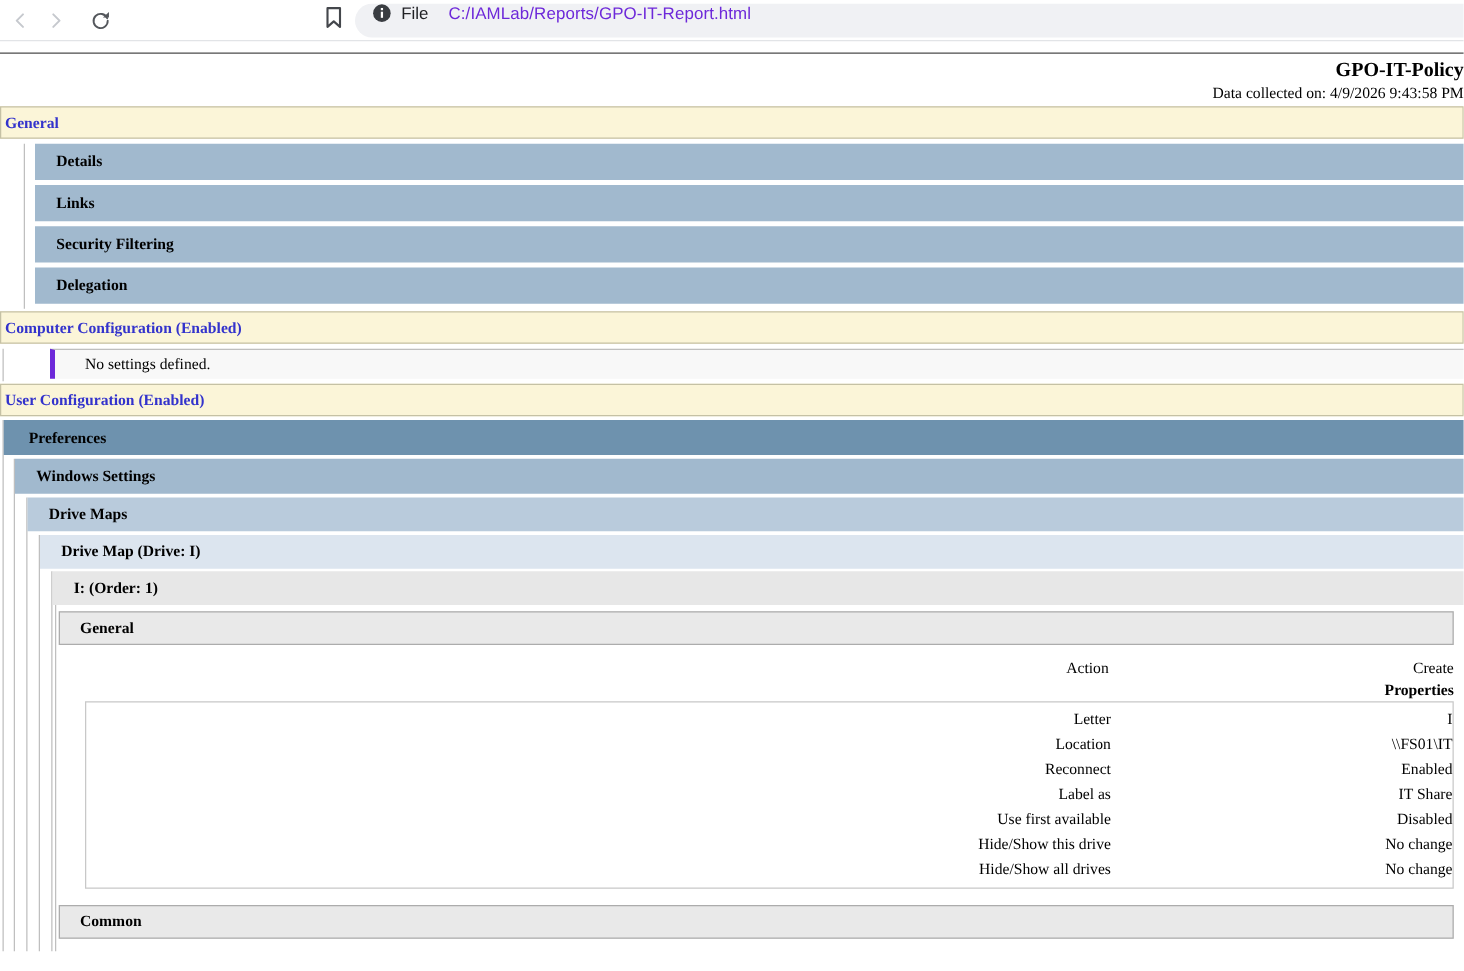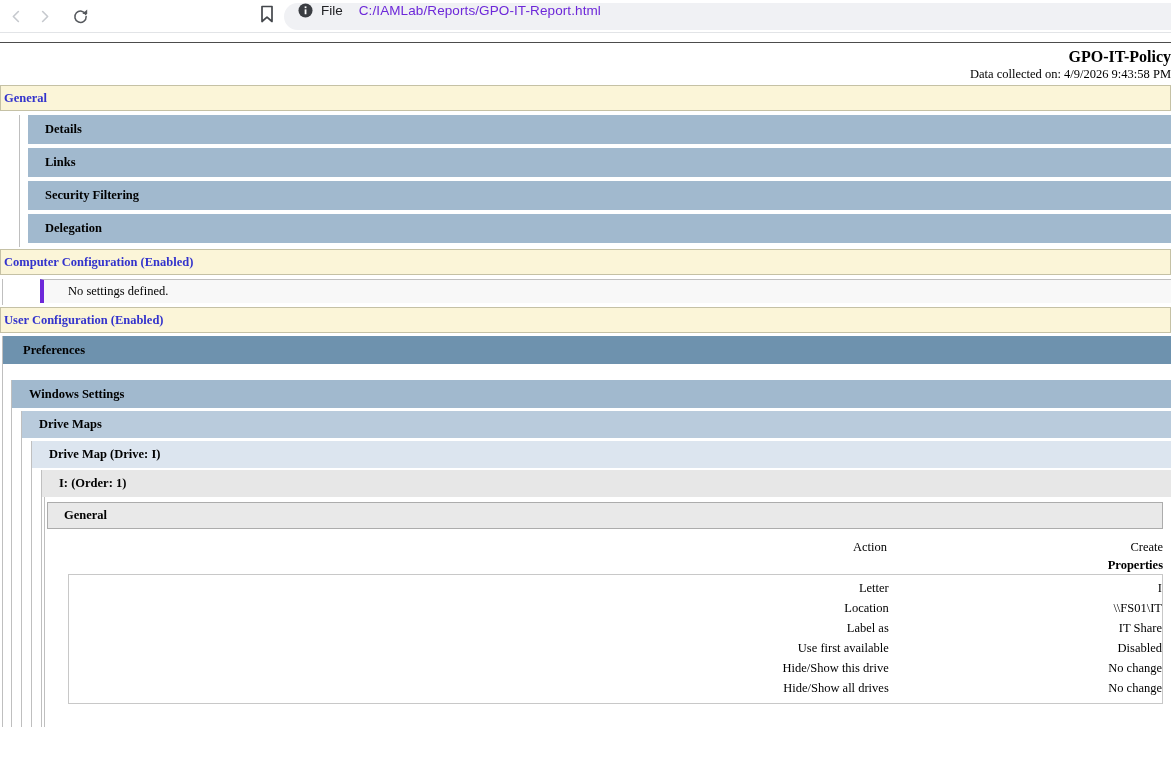--- a/index.html
+++ b/index.html
@@ -36,21 +36,21 @@
   .c1 { margin-left: 8px; }
   .c2 { margin-left: 9px; }
   .c3 { margin-left: 9px; }
   .c4 { margin-left: 9px; }
   .c5 { margin-left: 2px; margin-right: 8px; padding: 2px 0 10px 2px; }
 
   .bar { margin-top: 4px; height: 29px; display: flex; align-items: center;
          padding-left: 17px; font-weight: bold; font-size: 12.5px; cursor: pointer; }
   .bar.blue  { background: #A1B9CE; }
   .bar.dark  { background: #6E92AE; margin-top: 3px; height: 28px; padding-left: 20px; }
-  .bar.ws    { background: #A1B9CE; margin-top: 16px; height: 28px; }
+  .bar.ws    { background: #A1B9CE; margin-top: 3px; height: 28px; }
   .bar.lblue { background: #B9CBDC; margin-top: 3px; height: 27px; }
   .bar.xlblue{ background: #DCE5EF; margin-top: 3px; height: 27px; }
   .bar.gray  { background: #E7E7E7; margin-top: 2px; height: 27px; }
 
   .nosettings { margin-left: 37px; margin-top: 4px; height: 24px; background: #F8F8F8;
                 border-left: 4px solid #6d28d9; border-top: 1px solid #BFBFBF;
                 display: flex; align-items: center; padding-left: 24px; font-size: 12.5px; }
 
   .genhead { margin-top: 3px; height: 27px; background: #E9E9E9; border: 1px solid #ACACAC;
              display: flex; align-items: center; padding-left: 16px;
@@ -165,38 +165,43 @@
                   <div class="pbox">
                     <div class="srow">
                       <span class="name">Letter</span>
                       <span class="val">I</span>
                     </div>
                     <div class="srow">
                       <span class="name">Location</span>
                       <span class="val">\\FS01\IT</span>
                     </div>
                     <div class="srow">
+                      <span class="name">Reconnect</span>
+                      <span class="val">Enabled</span>
+                    </div>
+                    <div class="srow">
                       <span class="name">Label as</span>
                       <span class="val">IT Share</span>
                     </div>
                     <div class="srow">
                       <span class="name">Use first available</span>
                       <span class="val">Disabled</span>
                     </div>
                     <div class="srow">
                       <span class="name">Hide/Show this drive</span>
                       <span class="val">No change</span>
                     </div>
                     <div class="srow">
                       <span class="name">Hide/Show all drives</span>
                       <span class="val">No change</span>
                     </div>
                   </div>
                 </div>
 
+                <div class="genhead common">Common</div>
 
               </div>
             </div>
           </div>
         </div>
       </div>
     </div>
   </div>
 </div>
 

